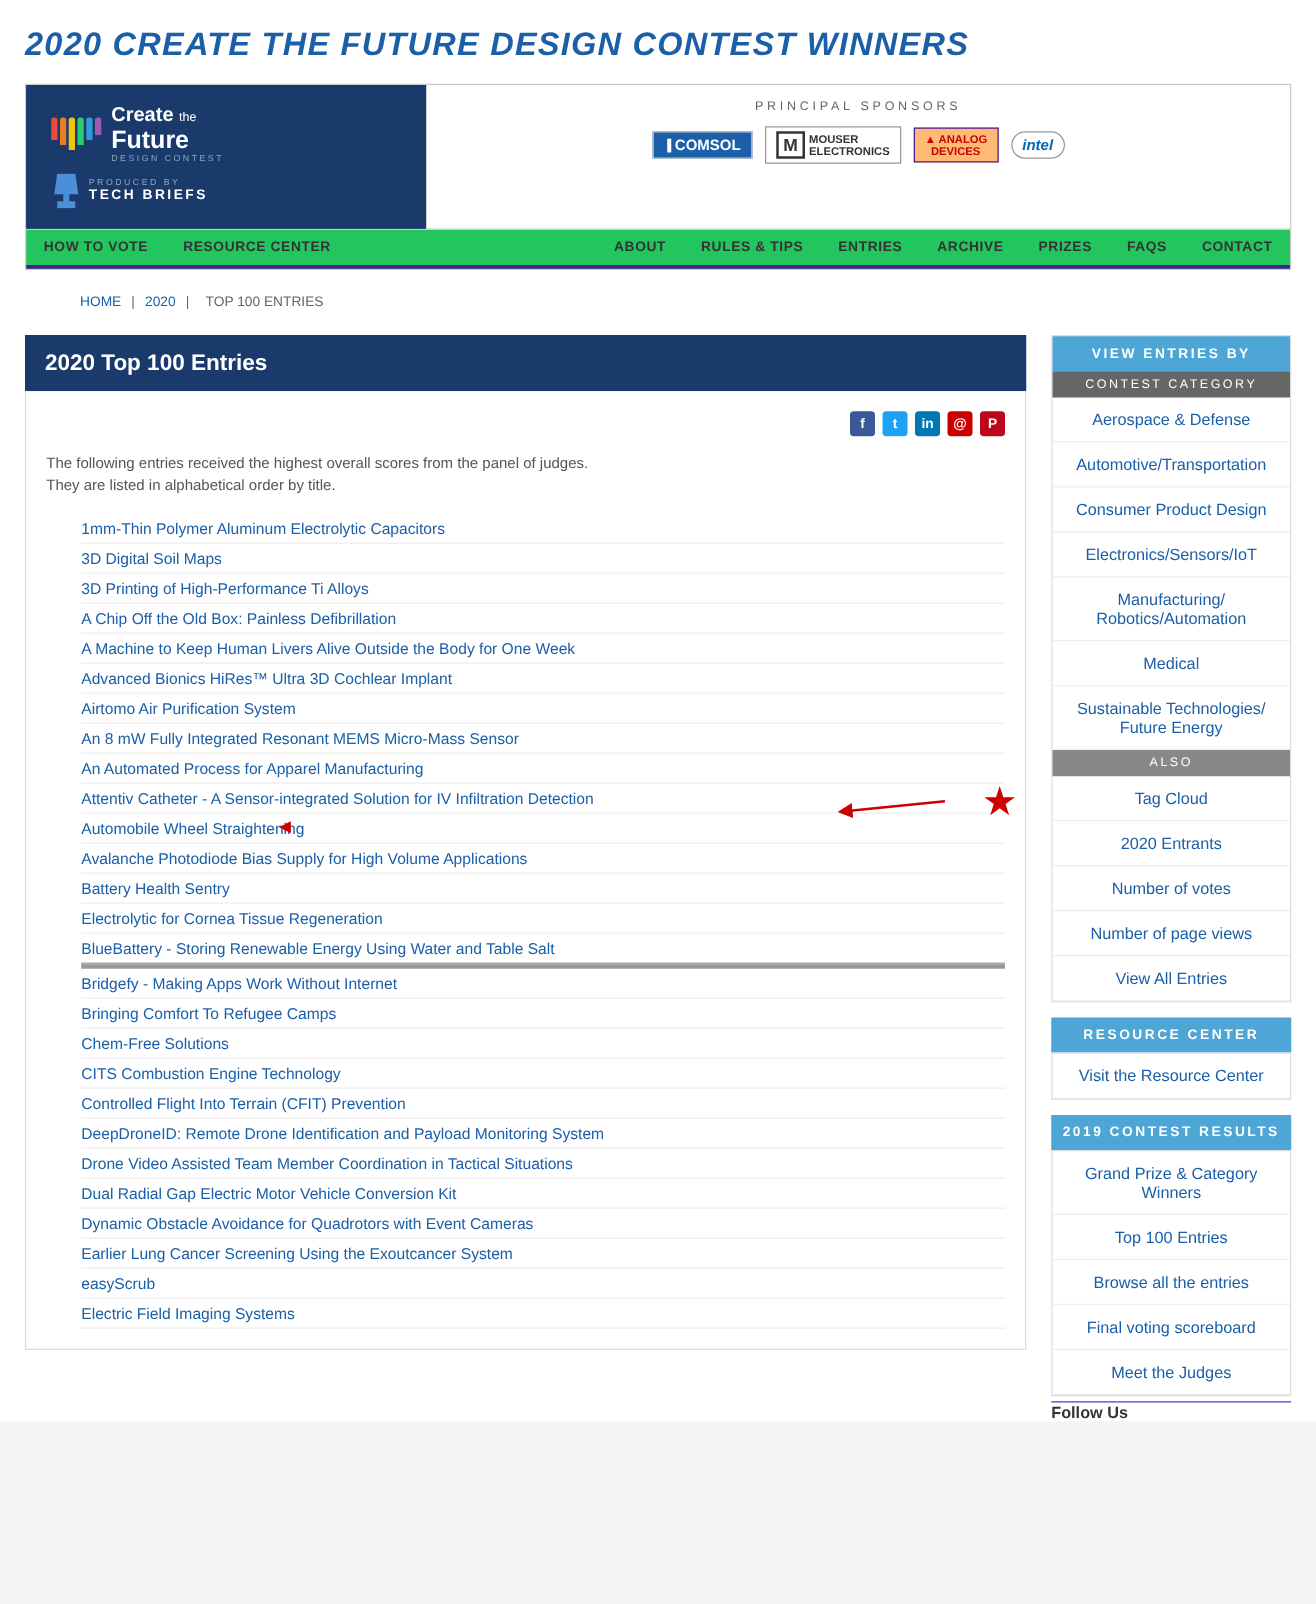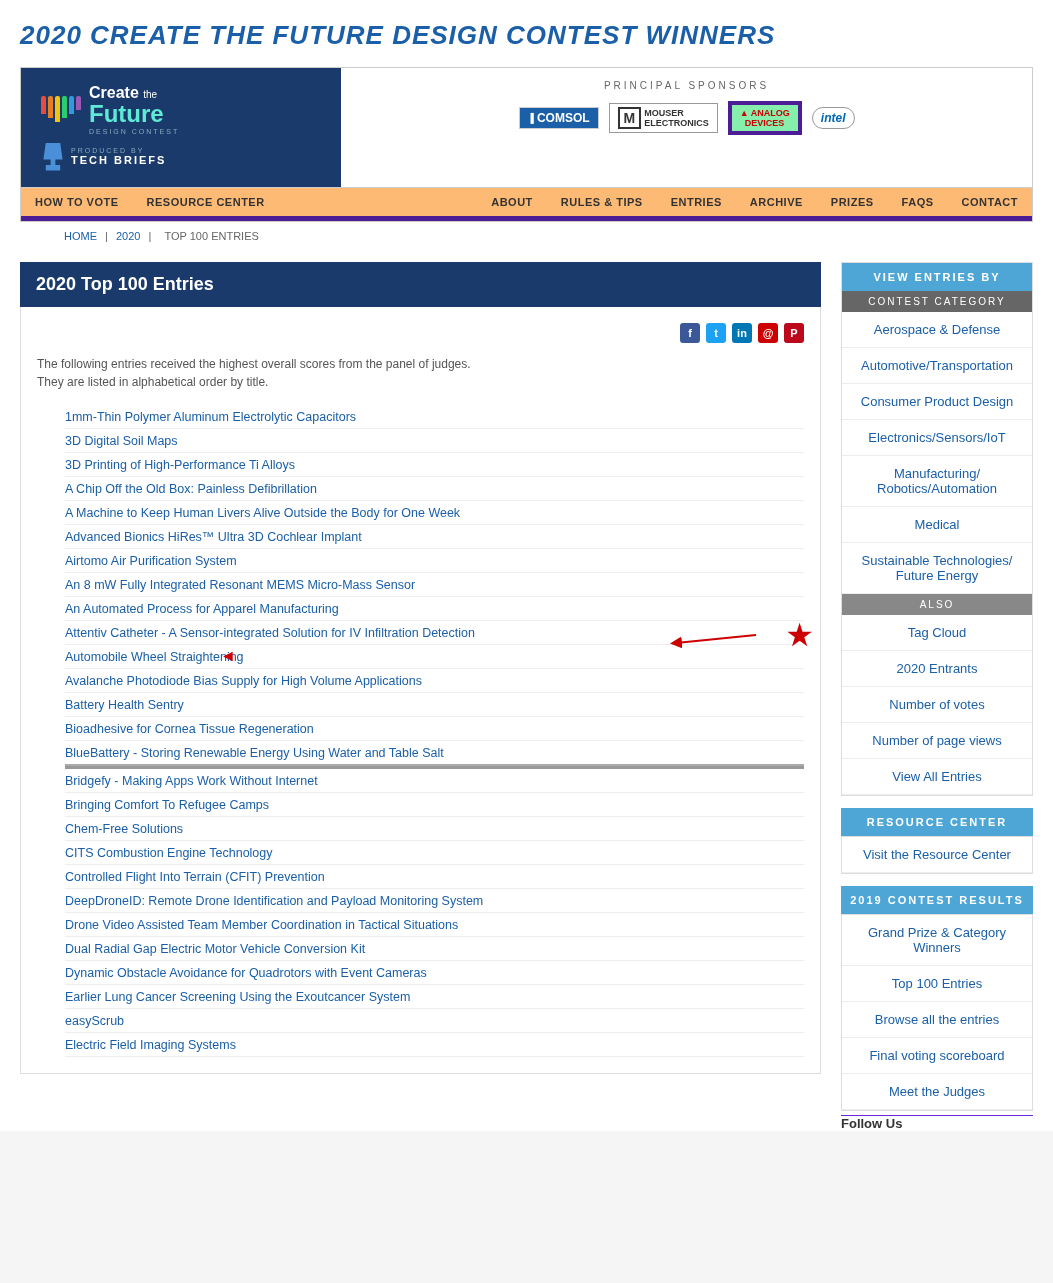--- a/index.html
+++ b/index.html
@@ -3,34 +3,34 @@
   <meta charset="utf-8">
   <style>
     * { box-sizing: border-box; margin: 0; padding: 0; }
     body { font-family: Arial, sans-serif; background: #f5f5f5; color: #333; font-size: 13px; }
 
     .page-wrapper { max-width: 1053px; margin: 0 auto; background: #fff; padding: 20px 20px 0 20px; }
 
     .page-title { color: #1a5fa8; font-size: 26px; font-weight: 900; font-style: italic; text-transform: uppercase; margin-bottom: 16px; letter-spacing: 1px; }
 
     
-    .site-header { border: 1px solid #ccc; margin-bottom: 0; }
+    .site-header { border: 1px solid #ccc; margin-bottom: 12px; }
     .header-top { background: #1a3a6b; display: flex; align-items: stretch; min-height: 80px; }
     .header-logo-area { background: #1a3a6b; padding: 16px 20px; display: flex; flex-direction: column; align-items: flex-start; justify-content: center; width: 320px; flex-shrink: 0; }
     .header-sponsors { background: white; flex: 1; padding: 12px 20px; }
     .sponsors-title { font-size: 10px; letter-spacing: 3px; color: #666; text-align: center; margin-bottom: 10px; }
     .sponsors-grid { display: flex; flex-wrap: wrap; gap: 10px; align-items: center; justify-content: center; }
     .sponsor-logo { font-size: 11px; font-weight: bold; padding: 3px 8px; border: 1px solid #ccc; display: flex; align-items: center; gap: 3px; }
     .sponsor-comsol { color: #1a5fa8; background: #1a5fa8; color: white; font-size: 12px; }
     .sponsor-mouser { background: #fff; border: 1px solid #999; }
-    .sponsor-analog { background: #86efac; border: 4px solid #4c1d95; font-size: 9px; }
+    .sponsor-analog { background: #fdba74; border: 1px solid #4c1d95; font-size: 9px; }
     .sponsor-intel { background: #fff; border: 1px solid #999; border-radius: 20px; }
 
     
-    .site-nav { background: #fdba74; display: flex; border-top: 1px solid #ccc; border-bottom: 5px solid #4c1d95; }
+    .site-nav { background: #22c55e; display: flex; border-top: 1px solid #ccc; border-bottom: 3px solid #4c1d95; }
     .nav-item { padding: 8px 14px; font-size: 11px; font-weight: bold; letter-spacing: 0.5px; color: #333; cursor: pointer; text-transform: uppercase; white-space: nowrap; }
     .nav-spacer { flex: 1; }
     .nav-right { display: flex; }
 
     
     .breadcrumb { padding: 8px 0; font-size: 11px; color: #666; margin-bottom: 12px; margin-left: 44px; }
     .breadcrumb a { color: #1a5fa8; text-decoration: none; }
     .breadcrumb span { margin: 0 5px; }
 
     
@@ -103,21 +103,21 @@
             <div class="ray" style="height:22px;background:#e67e22;"></div>
             <div class="ray" style="height:26px;background:#f1c40f;"></div>
             <div class="ray" style="height:22px;background:#2ecc71;"></div>
             <div class="ray" style="height:18px;background:#3498db;"></div>
             <div class="ray" style="height:14px;background:#9b59b6;"></div>
           </div>
           <div>
             <div style="color:white;font-size:16px;font-weight:900;line-height:1.1;">
               <span>Create</span> <span style="font-size:10px;font-weight:normal;">the</span>
             </div>
-            <div style="color:#5eead4;font-size:24px;font-weight:900;line-height:1;">Future</div>
+            <div style="color:#ffffff;font-size:20px;font-weight:900;line-height:1;">Future</div>
             <div style="color:#8ab;font-size:7px;letter-spacing:2px;margin-top:2px;">DESIGN CONTEST</div>
           </div>
         </div>
         <div style="margin-top:8px;display:flex;align-items:center;gap:6px;">
 
           <div style="width:24px;height:28px;background:#4a90d9;clip-path:polygon(20% 0%,80% 0%,90% 60%,60% 60%,60% 80%,80% 80%,80% 100%,20% 100%,20% 80%,40% 80%,40% 60%,10% 60%);"></div>
           <div>
             <div style="color:#8ab;font-size:7px;letter-spacing:2px;">PRODUCED BY</div>
             <div style="color:white;font-size:11px;font-weight:bold;letter-spacing:2px;">TECH BRIEFS</div>
           </div>
@@ -235,21 +235,21 @@
             <a class="entry-link">Automobile Wheel Straightening</a>
             <span style="color:#cc0000;font-size:16px;position:absolute;left:155px;top:2px;">◄</span>
           </li>
           <li class="entry-item">
             <a class="entry-link">Avalanche Photodiode Bias Supply for High Volume Applications</a>
           </li>
           <li class="entry-item">
             <a class="entry-link">Battery Health Sentry</a>
           </li>
           <li class="entry-item">
-            <a class="entry-link">Bioadhesive for Cornea Tissue Regeneration</a>
+            <a class="entry-link">Electrolytic for Cornea Tissue Regeneration</a>
           </li>
           <li class="entry-item" style="border-bottom:2px solid #aaa;">
             <a class="entry-link">BlueBattery - Storing Renewable Energy Using Water and Table Salt</a>
           </li>
         </ul>
 
         <ul class="entry-list below-fold">
           <li class="entry-item">
             <a class="entry-link">Bridgefy - Making Apps Work Without Internet</a>
           </li>

